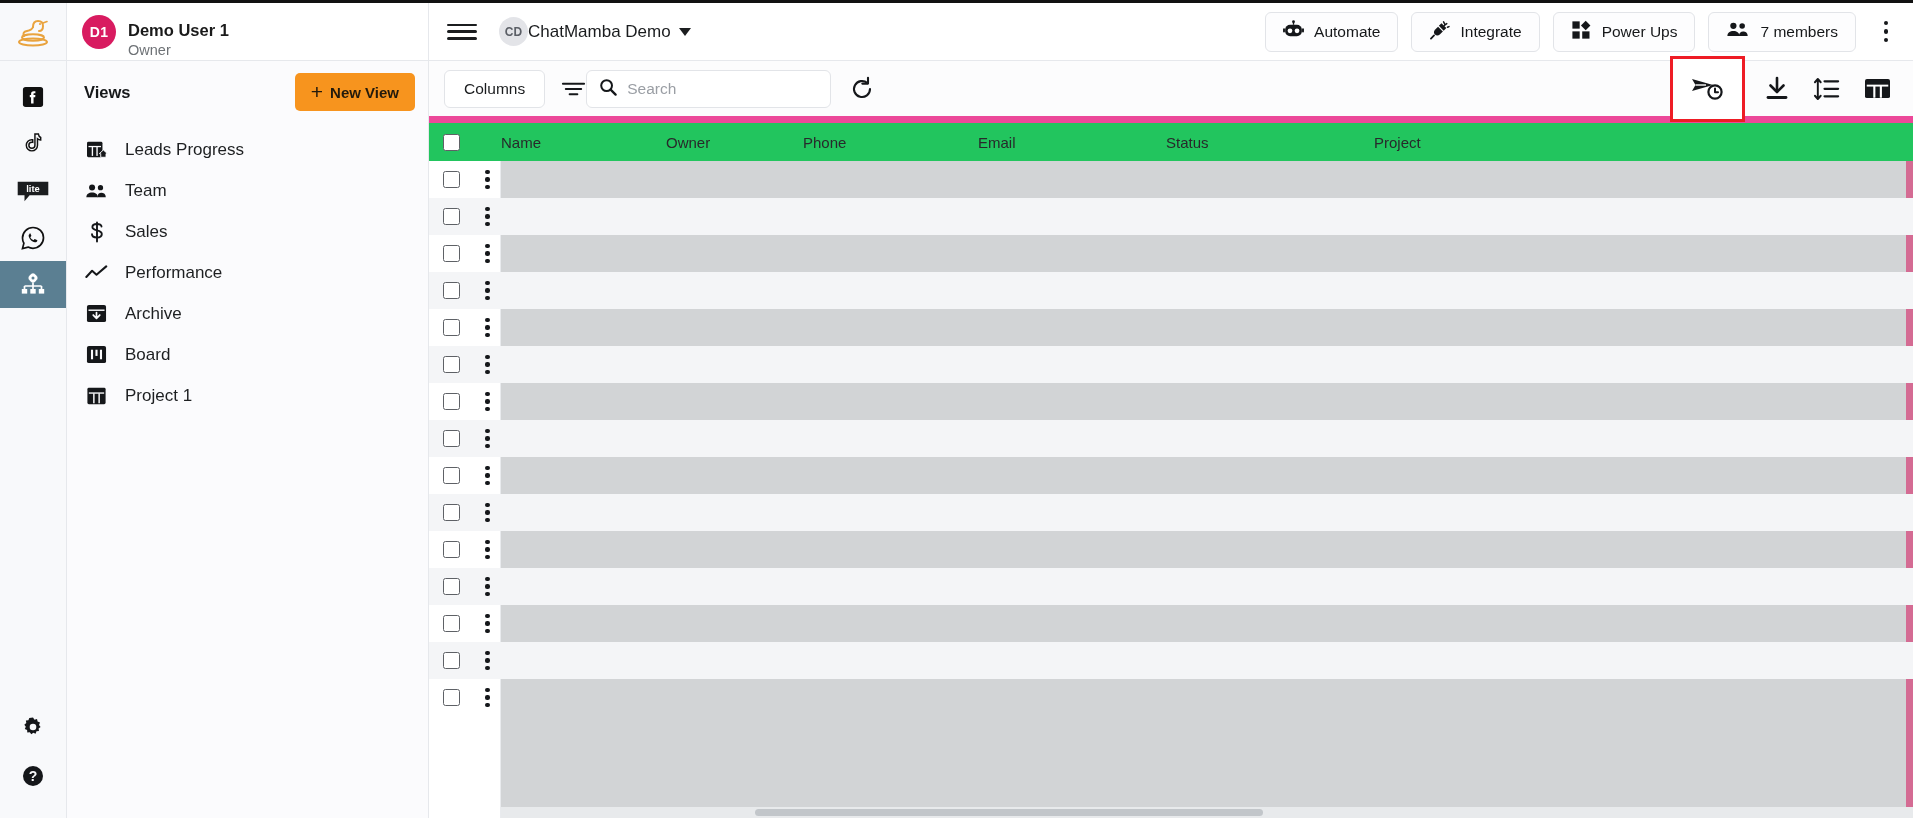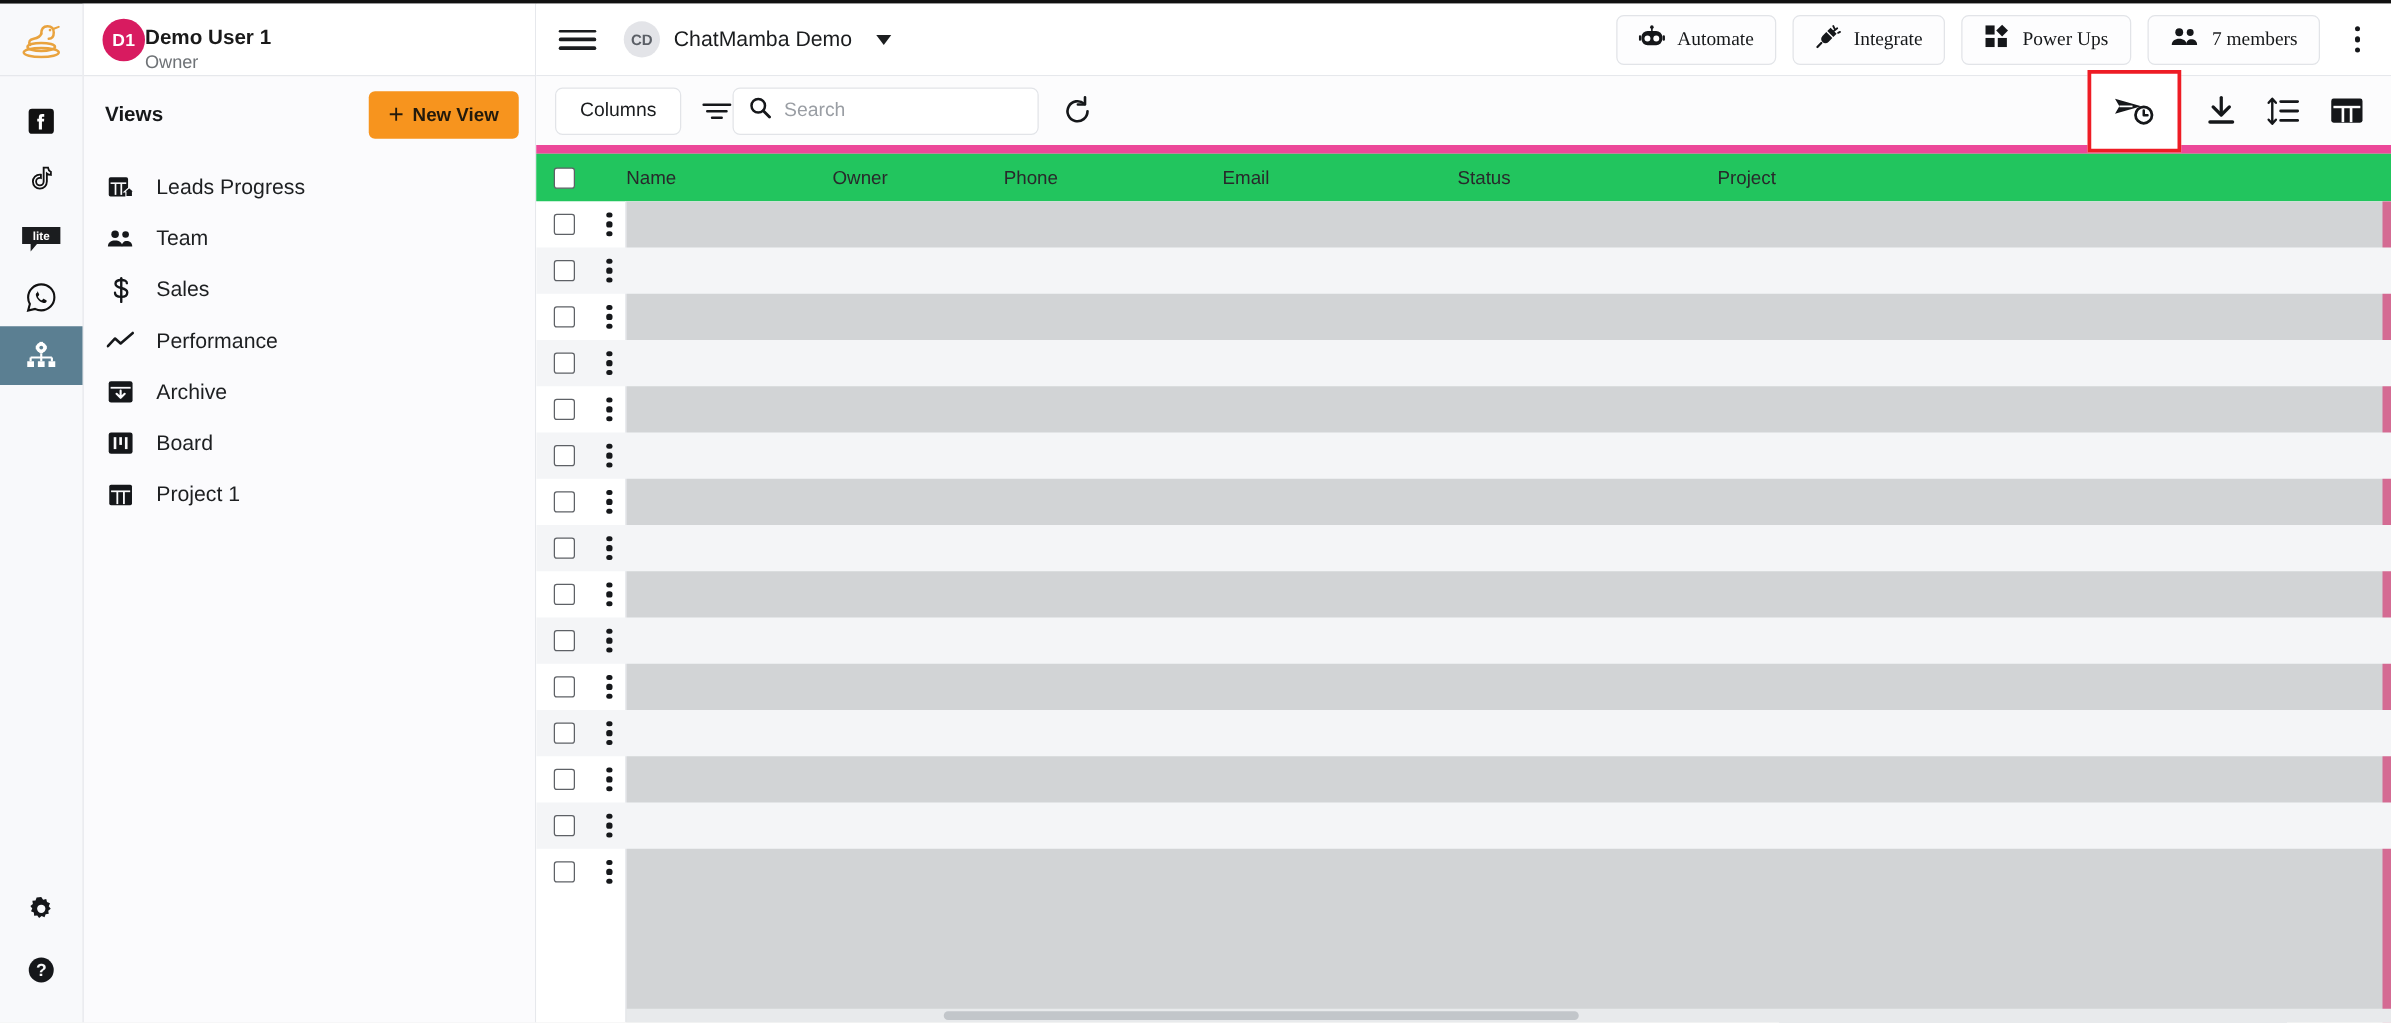--- a/index.html
+++ b/index.html
@@ -45,21 +45,21 @@
   .views {
     width: 362px; min-width: 362px;
     background: #fbfbfd;
     border-right: 1px solid #e6e8ec;
     display: flex; flex-direction: column;
   }
   .views-user {
     height: 58px;
     border-bottom: 1px solid #e6e8ec;
     display: flex; align-items: center;
-    padding-left: 15px; gap: 0;
+    padding-left: 15px; gap: 12px;
     background: #ffffff;
   }
   .avatar-user {
     width: 34px; height: 34px; border-radius: 50%;
     background: #d81b60;
     color: #fff; font-size: 14px; font-weight: 600;
     display: flex; align-items: center; justify-content: center;
     letter-spacing: .3px;
   }
   .user-meta { line-height: 1.25; margin-top: 16px; }
@@ -98,40 +98,40 @@
   .topbar {
     height: 58px;
     display: flex; align-items: center;
     padding: 0 14px 0 18px;
     border-bottom: 1px solid #e6e8ec;
     background: #fff;
   }
   .hamburger { width: 30px; height: 22px; display:flex; flex-direction:column; justify-content:space-between; cursor:pointer; padding: 3px 0;}
   .hamburger i { display:block; height: 2.6px; background:#1b1d1f; border-radius: 2px; }
   .ws-chip {
-    display: flex; align-items: center; gap: 11px;
+    display: flex; align-items: center; 
     margin-left: 22px; cursor: pointer;
   }
   .ws-avatar {
     width: 29px; height: 29px; border-radius: 50%;
     background: #e3e4e8; color: #5b5f66;
     font-size: 12px; font-weight: 600;
     display:flex; align-items:center; justify-content:center;
   }
   .ws-name { font-size: 17px; color: #1a1c1e; }
   .caret { width:0;height:0;border-left:6.5px solid transparent;border-right:6.5px solid transparent;border-top:8px solid #1c1e20; margin-left:8px; }
 
   .top-actions { margin-left: auto; display: flex; align-items: center; gap: 13px; }
   .tbtn {
     height: 40px; padding: 0 17px;
     border: 1px solid #e2e4e8; border-radius: 6px;
     background: #fdfdfe; cursor: pointer;
     display: flex; align-items: center; gap: 10px;
     font-size: 15.5px; color: #16181a;
-    font-family: Liberation Serif, serif;
+    font-family: Liberation Sans, sans-serif;
   }
   .kebab { width: 26px; height: 34px; display:flex;flex-direction:column;align-items:center;justify-content:center;gap:4px;cursor:pointer; margin-left: 4px;}
   .kebab i { width: 4.4px; height: 4.4px; border-radius:50%; background:#15171a; display:block; }
 
   
   .subbar {
     height: 62px;
     display: flex; align-items: center;
     padding: 0 14px 0 15px;
     border-bottom: 7px solid #ec4899;

